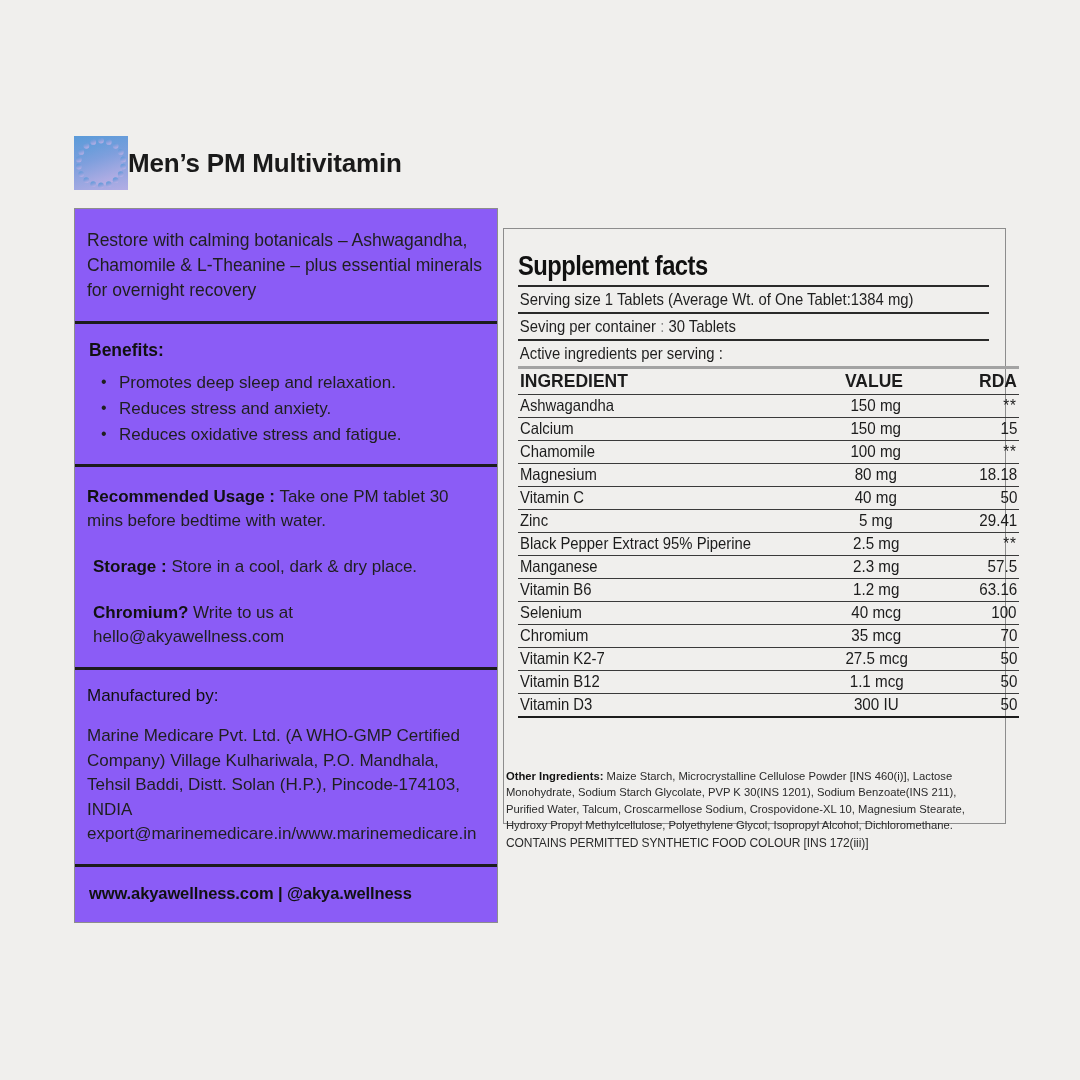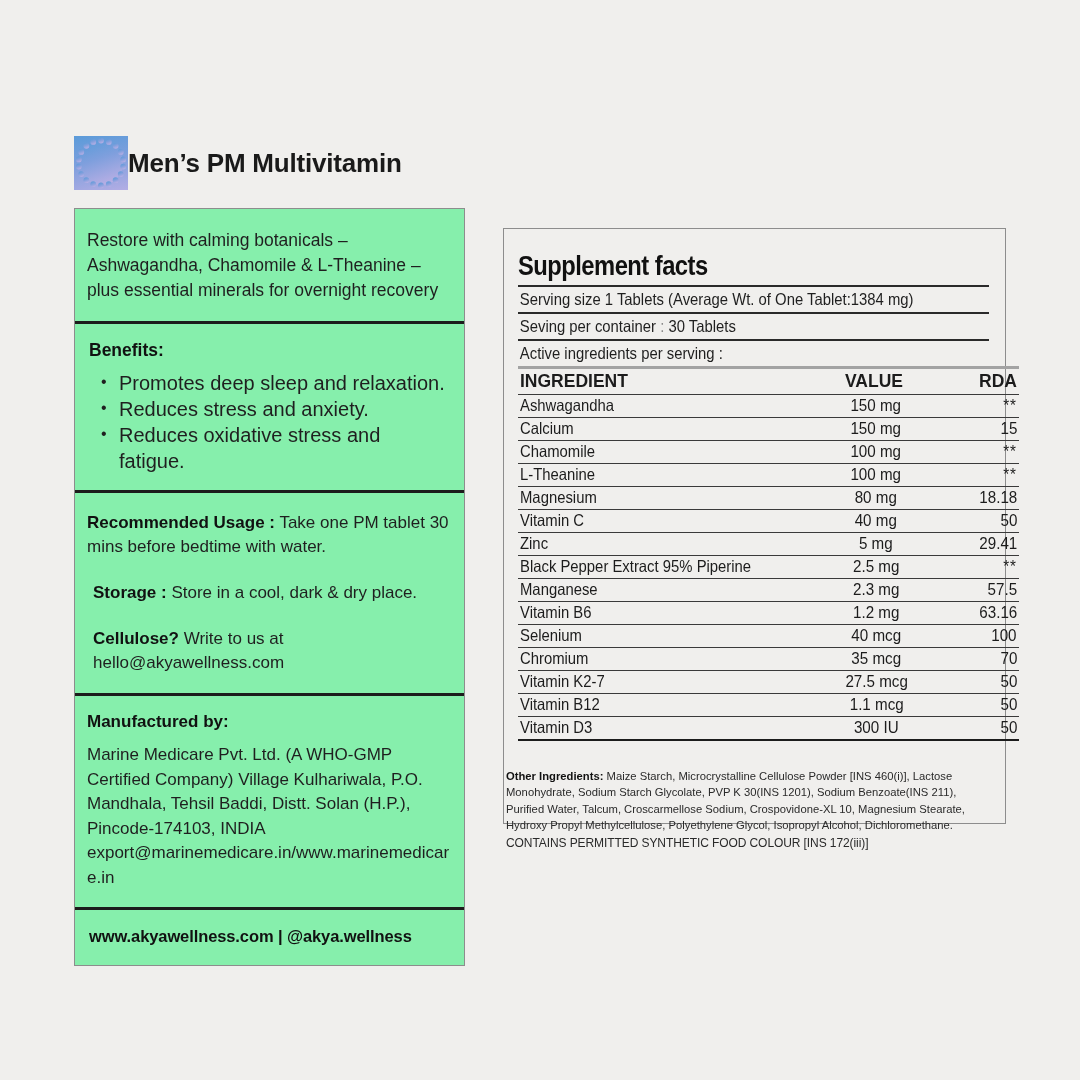--- a/index.html
+++ b/index.html
@@ -42,24 +42,24 @@
     letter-spacing: -0.2px;
     color: #1a1a1a;
     white-space: nowrap;
   }
 
   
   .info-card {
     position: absolute;
     left: 74px;
     top: 208px;
-    width: 391px;
+    width: 424px;
     border: 1px solid #8d8d8d;
     box-sizing: border-box;
-    background: #86efac;
+    background: #8b5cf6;
   }
   .info-sec {
     padding: 16px 14px 16px 12px;
     border-bottom: 3px solid #1c1c1c;
   }
   .info-sec:last-child { border-bottom: none; }
 
   .intro-text {
     font-size: 17.5px;
     line-height: 25px;
@@ -73,21 +73,21 @@
     color: #111;
     margin: 0 0 9px 2px;
   }
   ul.benefits {
     list-style: none;
     margin: 0;
     padding: 0 0 0 12px;
   }
   ul.benefits li {
     position: relative;
-    font-size: 20px;
+    font-size: 17px;
     line-height: 26px;
     padding-left: 20px;
     color: #1f1f1f;
   }
   ul.benefits li::before {
     content: "•";
     position: absolute;
     left: 2px;
     top: -1px;
     font-size: 16px;
@@ -100,23 +100,23 @@
     color: #1f1f1f;
     margin: 0 0 22px 0;
   }
   .para:last-child { margin-bottom: 0; }
   .para.indent { padding-left: 6px; }
   .para b { font-weight: bold; color: #111; }
 
   .mfg-block { padding: 16px 14px 17px 12px; }
   .mfg-title {
     font-size: 17px;
-    font-weight: bold;
+    font-weight: normal;
     color: #111;
-    margin-bottom: 11px;
+    margin-bottom: 18px;
   }
   .mfg-body {
     font-size: 17px;
     line-height: 24.5px;
     color: #1f1f1f;
     word-break: break-word;
   }
 
   .footer-block {
     padding: 17px 14px 19px 14px;
@@ -286,21 +286,21 @@
     </div>
 
     <div class="info-sec usage-block">
       <p class="para">
         <b>Recommended Usage :</b><span> Take one PM tablet 30 mins before bedtime with water.</span>
       </p>
       <p class="para indent">
         <b>Storage :</b><span> Store in a cool, dark &amp; dry place.</span>
       </p>
       <p class="para indent">
-        <b>Cellulose?</b><span> Write to us at hello@akyawellness.com</span>
+        <b>Chromium?</b><span> Write to us at hello@akyawellness.com</span>
       </p>
     </div>
 
     <div class="info-sec mfg-block">
       <div class="mfg-title">Manufactured by:</div>
       <div class="mfg-body">Marine Medicare Pvt. Ltd. (A WHO-GMP Certified Company) Village Kulhariwala, P.O. Mandhala, Tehsil Baddi, Distt. Solan (H.P.), Pincode-174103, INDIA export@marinemedicare.in/www.marinemedicare.in</div>
     </div>
 
     <div class="info-sec footer-block">
       <div class="footer-text">www.akyawellness.com | @akya.wellness</div>
@@ -342,25 +342,20 @@
               <td class="col-ing"><span class="ing-name">Calcium</span></td>
               <td class="col-val"><span class="num">150 mg</span></td>
               <td class="col-rda"><span class="num">15</span></td>
             </tr>
             <tr>
               <td class="col-ing"><span class="ing-name">Chamomile</span></td>
               <td class="col-val"><span class="num">100 mg</span></td>
               <td class="col-rda"><span class="num stars">**</span></td>
             </tr>
             <tr>
-              <td class="col-ing"><span class="ing-name">L-Theanine</span></td>
-              <td class="col-val"><span class="num">100 mg</span></td>
-              <td class="col-rda"><span class="num stars">**</span></td>
-            </tr>
-            <tr>
               <td class="col-ing"><span class="ing-name">Magnesium</span></td>
               <td class="col-val"><span class="num">80 mg</span></td>
               <td class="col-rda"><span class="num">18.18</span></td>
             </tr>
             <tr>
               <td class="col-ing"><span class="ing-name">Vitamin C</span></td>
               <td class="col-val"><span class="num">40 mg</span></td>
               <td class="col-rda"><span class="num">50</span></td>
             </tr>
             <tr>

